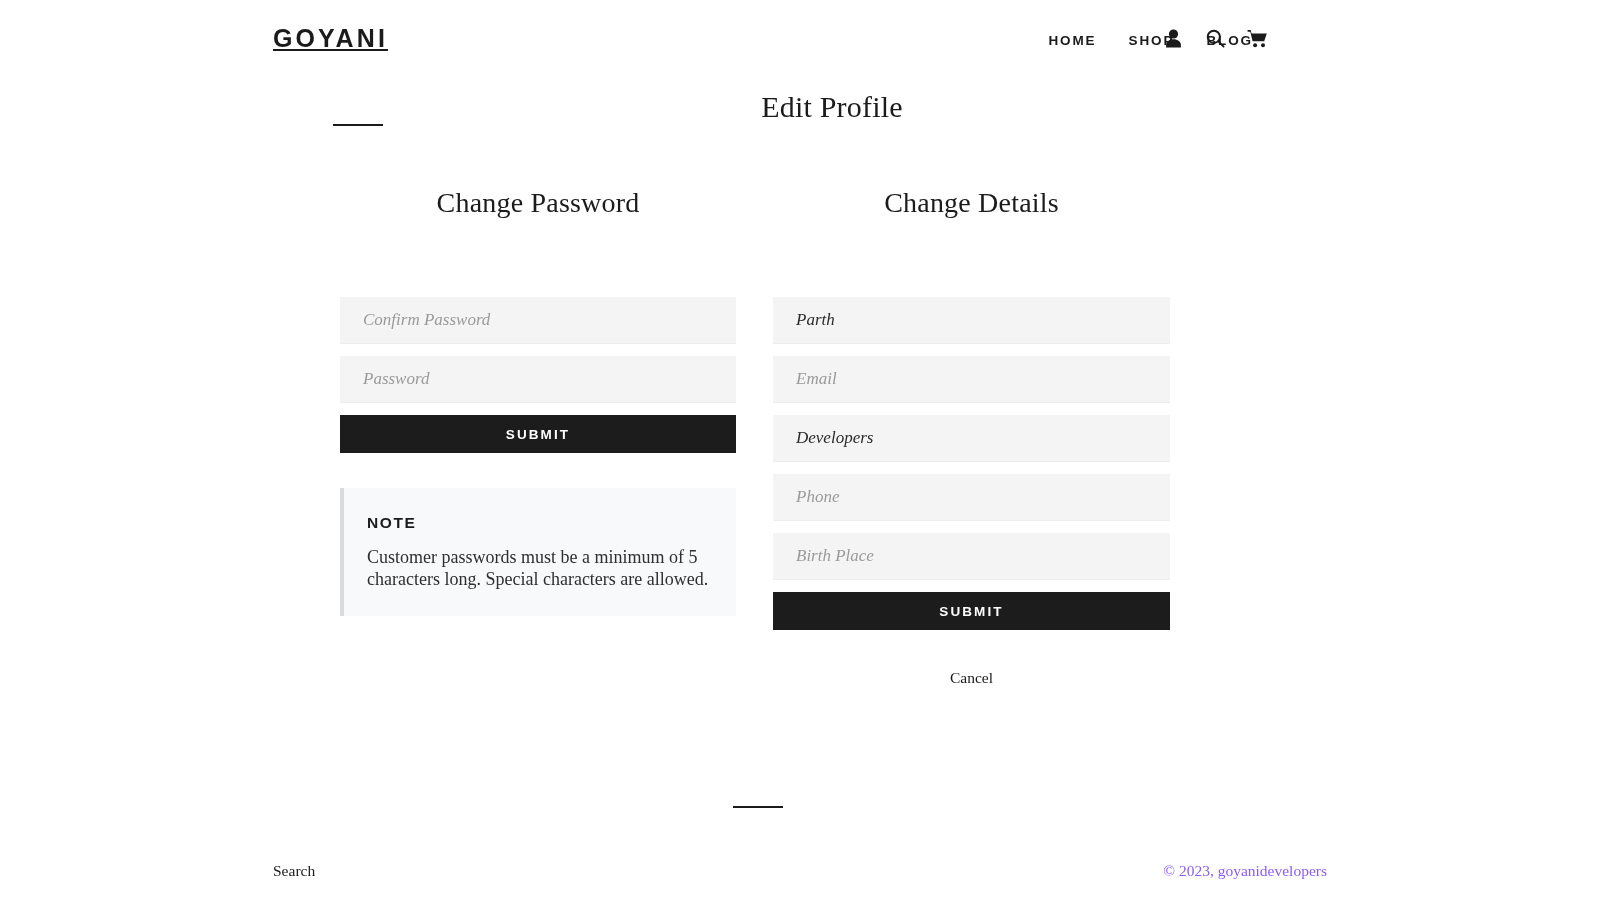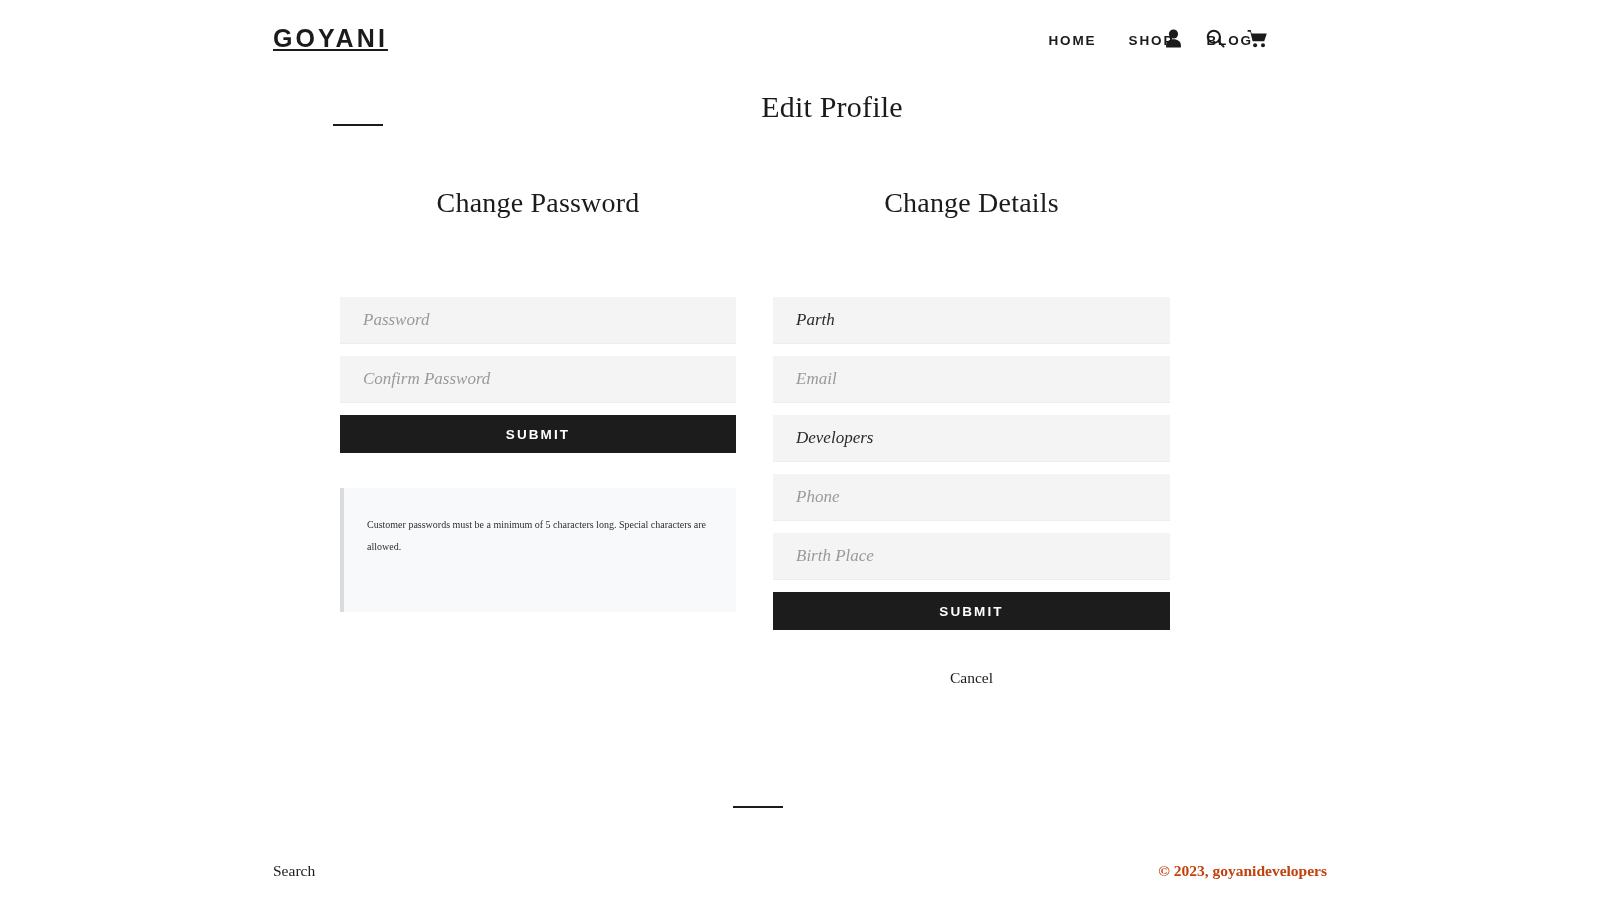--- a/index.html
+++ b/index.html
@@ -180,21 +180,21 @@
   .note-title {
     font-family: "Liberation Sans", sans-serif;
     font-size: 15.5px;
     font-weight: 700;
     letter-spacing: 1.6px;
     color: #1c1b1b;
     margin: 0 0 14px 0;
   }
   .note-text {
     font-family: "Liberation Serif", serif;
-    font-size: 10px;
+    font-size: 18px;
     line-height: 22px;
     color: #2f2f2f;
     margin: 0;
   }
 
   .cancel-link {
     display: block;
     text-align: center;
     margin-top: 39px;
     font-family: "Liberation Serif", serif;
@@ -227,23 +227,22 @@
     font-size: 15.5px;
     color: #1c1b1b;
     text-decoration: none;
   }
   .footer-right {
     position: absolute;
     right: 273px;
     top: 0;
     font-family: "Liberation Serif", serif;
     font-size: 15.5px;
-    color: #c2410c;
+    color: #8b5cf6;
     white-space: nowrap;
-    font-weight: bold;
   }
 </style>
 </head>
 <body>
 
 <header class="site-header">
   <a class="logo" href="#">GOYANI</a>
 
   <nav class="main-nav">
     <a class="nav-link" href="#">HOME</a>
@@ -276,26 +275,27 @@
 
 <h1 class="page-title">Edit Profile</h1>
 <div class="title-rule"></div>
 
 <div class="form-columns">
 
   <section class="col col-left">
     <h2 class="section-heading">Change Password</h2>
 
     <div class="fields">
+      <input class="field" type="password" placeholder="Confirm Password" style="">
       <input class="field" type="password" placeholder="Password" style="">
-      <input class="field" type="password" placeholder="Confirm Password" style="">
 
       <button class="submit-btn">SUBMIT</button>
 
       <div class="note-box">
+        <div class="note-title">NOTE</div>
         <p class="note-text">Customer passwords must be a minimum of 5 characters long. Special characters are allowed.</p>
       </div>
     </div>
   </section>
 
   <section class="col col-right">
     <h2 class="section-heading">Change Details</h2>
 
     <div class="fields">
       <input class="field" type="text" placeholder="First Name" value="Parth" style="">

